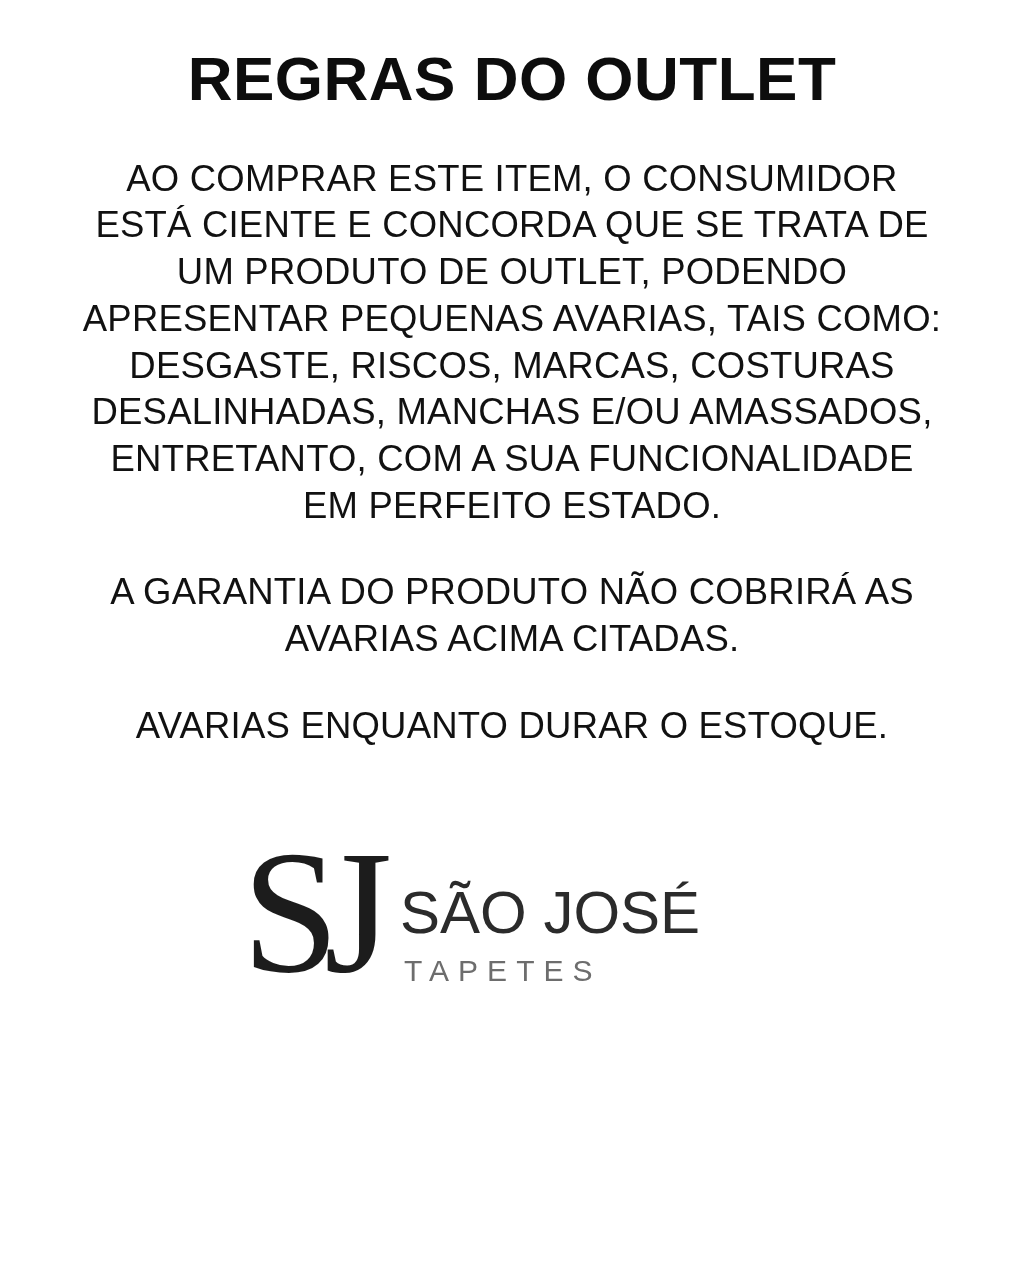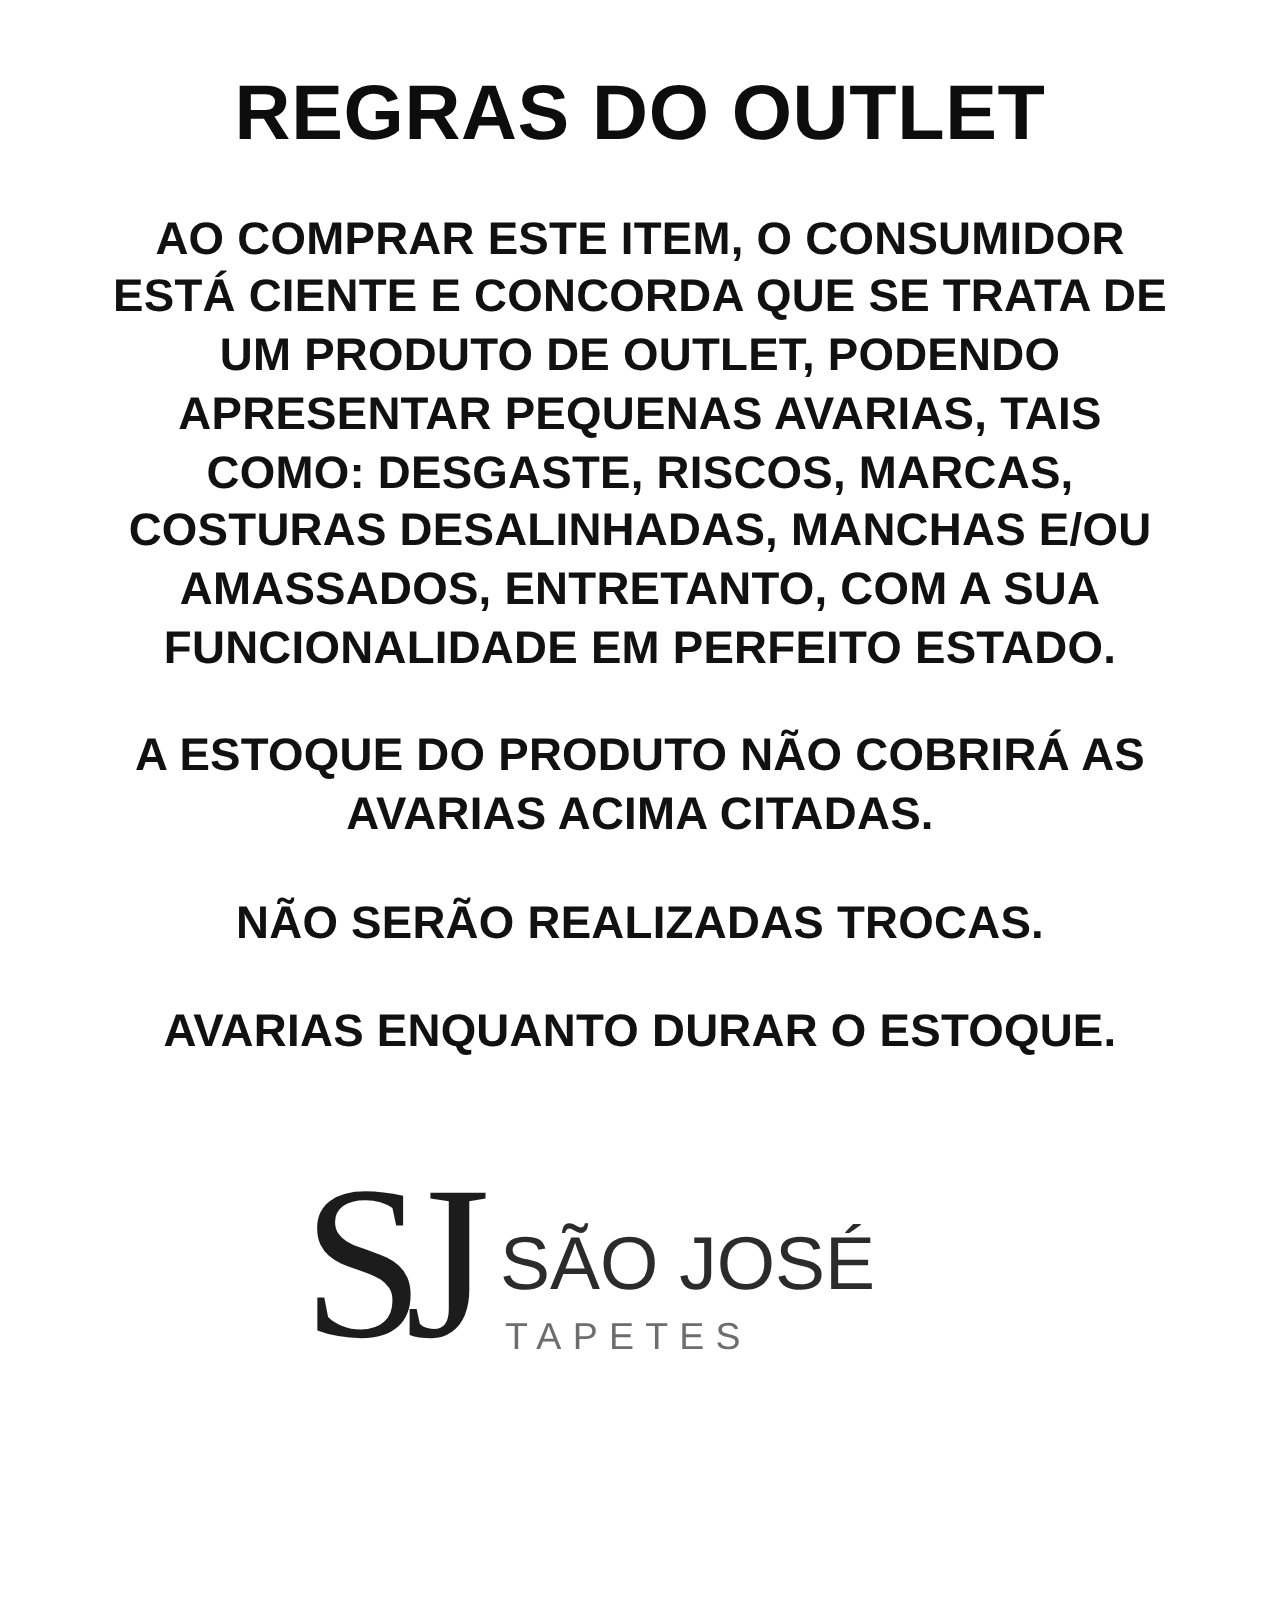--- a/index.html
+++ b/index.html
@@ -26,28 +26,28 @@
     flex-direction: column;
     align-items: center;
   }
 
   .title {
     font-size: 62px;
     font-weight: bold;
     letter-spacing: 0.5px;
     line-height: 1.06;
     text-align: center;
-    margin: 12px 0 44px 0;
+    margin: 0 0 44px 0;
     color: #0d0d0d;
   }
 
   .body-block {
     width: 860px;
     text-align: center;
-    font-weight: bold;
+    font-weight: normal;
     font-size: 36.5px;
     line-height: 1.28;
     letter-spacing: 0.2px;
     color: #111111;
   }
 
   .para {
     margin: 0;
   }
 
@@ -102,23 +102,22 @@
 </head>
 <body>
 
 <div class="page">
 
   <h1 class="title">REGRAS DO OUTLET</h1>
 
   <div class="body-block">
     <p class="para para-main">AO COMPRAR ESTE ITEM, O CONSUMIDOR ESTÁ CIENTE E CONCORDA QUE SE TRATA DE UM PRODUTO DE OUTLET, PODENDO APRESENTAR PEQUENAS AVARIAS, TAIS COMO: DESGASTE, RISCOS, MARCAS, COSTURAS DESALINHADAS, MANCHAS E/OU AMASSADOS, ENTRETANTO, COM A SUA FUNCIONALIDADE EM PERFEITO ESTADO.</p>
 
-    <p class="para para-guarantee">A ESTOQUE DO PRODUTO NÃO COBRIRÁ AS AVARIAS ACIMA CITADAS.</p>
+    <p class="para para-guarantee">A GARANTIA DO PRODUTO NÃO COBRIRÁ AS AVARIAS ACIMA CITADAS.</p>
 
-    <p class="para para-trocas">NÃO SERÃO REALIZADAS TROCAS.</p>
 
     <p class="para para-oferta">AVARIAS ENQUANTO DURAR O ESTOQUE.</p>
   </div>
 
   <div class="logo-wrap">
     <svg class="logo-svg" viewBox="0 0 560 200" xmlns="http://www.w3.org/2000/svg">
 
       <text x="10" y="150" font-family="Liberation Serif, serif" font-size="175" font-weight="400" fill="#1c1c1c">S</text>
       <text x="92" y="150" font-family="Liberation Serif, serif" font-size="175" font-weight="400" fill="#1c1c1c">J</text>
 

